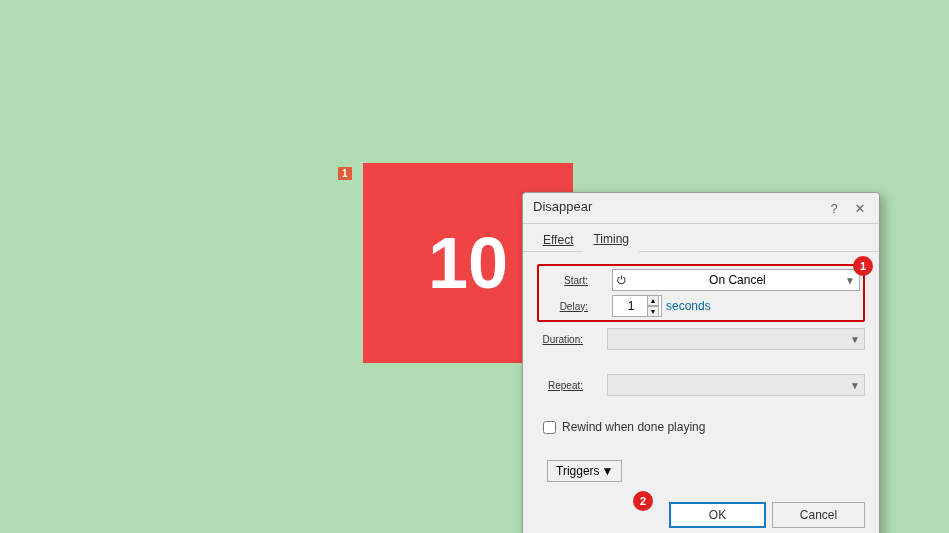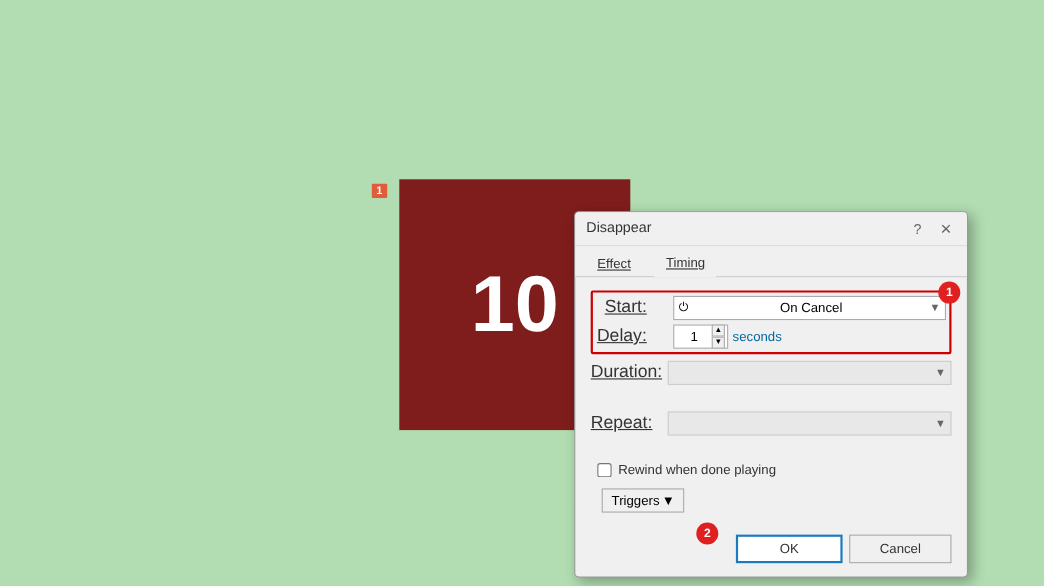--- a/index.html
+++ b/index.html
@@ -20,22 +20,22 @@
       width: 100%; height: 100%;
       background-color: #b2ddb2;
     }
 
     
     .green-box {
       position: absolute;
       top: 163px;
       left: 363px;
       width: 210px;
-      height: 228px;
-      background-color: #7f1d1d;
+      height: 200px;
+      background-color: #ef4444;
     }
 
     .green-box-number {
       color: white;
       font-size: 72px;
       font-weight: bold;
       display: flex;
       align-items: center;
       justify-content: center;
       height: 100%;
@@ -97,21 +97,21 @@
       cursor: pointer;
       font-size: 13px;
       color: #666;
       background: none;
       border: none;
     }
 
     
     .dialog-tabs {
       display: flex;
-      gap: 12px;
+      gap: 0;
       padding: 4px 10px 0;
       background: #f0f0f0;
       border-bottom: 1px solid #ccc;
     }
 
     .tab {
       padding: 4px 10px;
       font-size: 12px;
       cursor: pointer;
       color: #333;
@@ -137,21 +137,21 @@
     }
 
     .form-row {
       display: flex;
       align-items: center;
       margin-bottom: 24px;
     }
 
     .form-label {
       width: 70px;
-      font-size: 16px;
+      font-size: 10px;
       color: #333;
       text-align: right;
       padding-right: 24px;
       flex-shrink: 0;
     }
 
     .form-label.underline {
       text-decoration: underline;
     }
 
@@ -251,21 +251,21 @@
       display: flex;
       align-items: center;
       justify-content: space-between;
     }
 
     
     .checkbox-row {
       display: flex;
       align-items: flex-end;
       gap: 6px;
-      margin-bottom: 10px;
+      margin-bottom: 26px;
       padding-left: 6px;
     }
 
     .checkbox-row input[type="checkbox"] {
       margin: 0;
     }
 
     .checkbox-label {
       font-size: 12px;
       color: #333;

